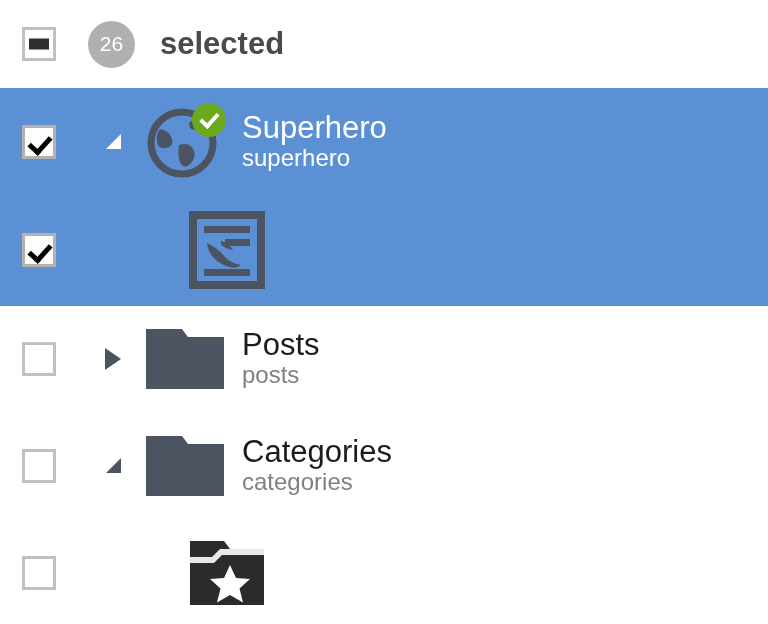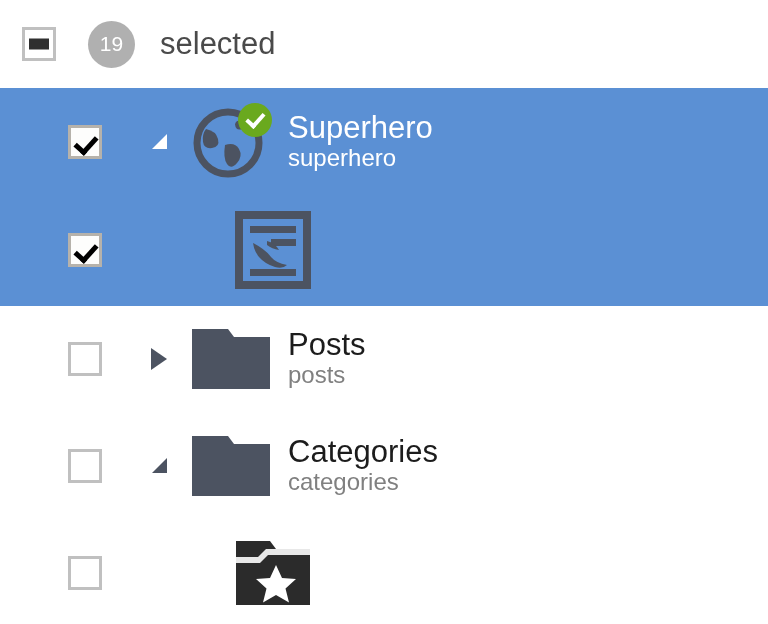--- a/index.html
+++ b/index.html
@@ -78,40 +78,40 @@
     align-items: center;
     justify-content: center;
     font-size: 21px;
     margin-left: 32px;
     flex: 0 0 auto;
   }
   .header-label {
     margin-left: 25px;
     font-size: 31px;
     color: #4a4a4a;
+    font-weight: bold;
   }
 
   
   .rows { position: relative; }
   .selection-band {
     position: absolute;
     left: 0;
     top: 0;
     width: 768px;
     height: 218px;
     background: #5b90d4;
   }
   .row {
     position: relative;
     height: 107px;
     display: flex;
     align-items: center;
     padding-left: 22px;
     box-sizing: border-box;
-    margin-left: 46px;
   }
   .row.sub { height: 110px; }
 
   .twisty-slot {
     width: 58px;
     margin-left: 28px;
     display: flex;
     align-items: center;
     justify-content: center;
     flex: 0 0 auto;
@@ -163,21 +163,21 @@
     transform: rotate(42deg) translate(-1px,-1px);
   }
 </style>
 </head>
 <body>
 
 <div class="tree-panel">
 
   <div class="header-row">
     <div class="cb indeterminate"></div>
-    <div class="count-badge">19</div>
+    <div class="count-badge">26</div>
     <div class="header-label">selected</div>
   </div>
 
   <div class="rows">
     <div class="selection-band"></div>
 
     <div class="row selected">
       <div class="cb checked"></div>
       <div class="twisty-slot">
         <div class="tri-open"></div>

